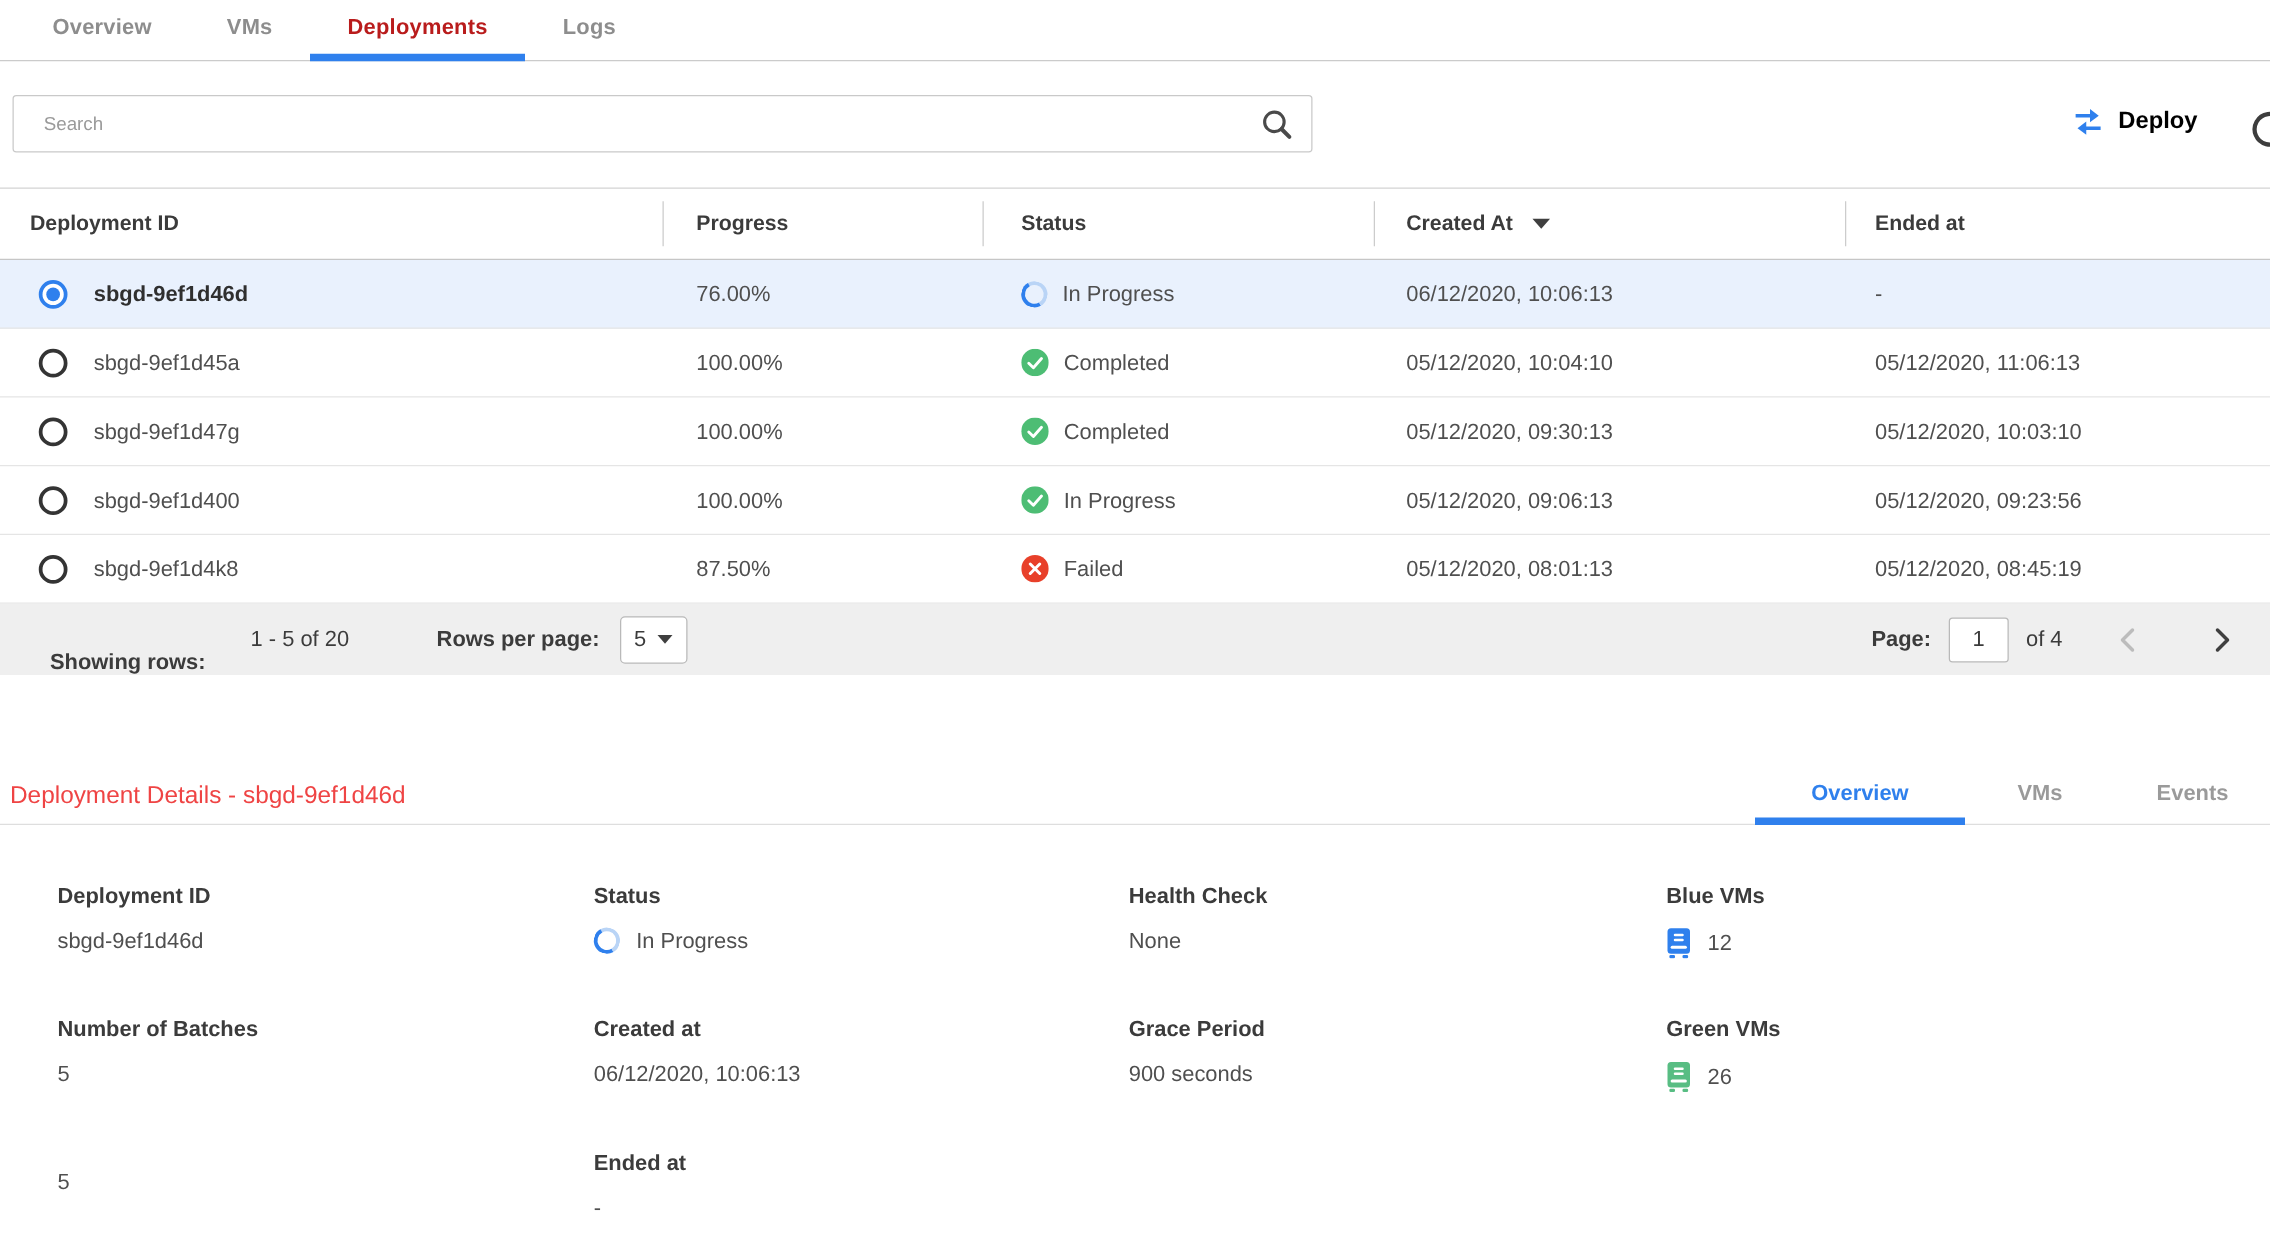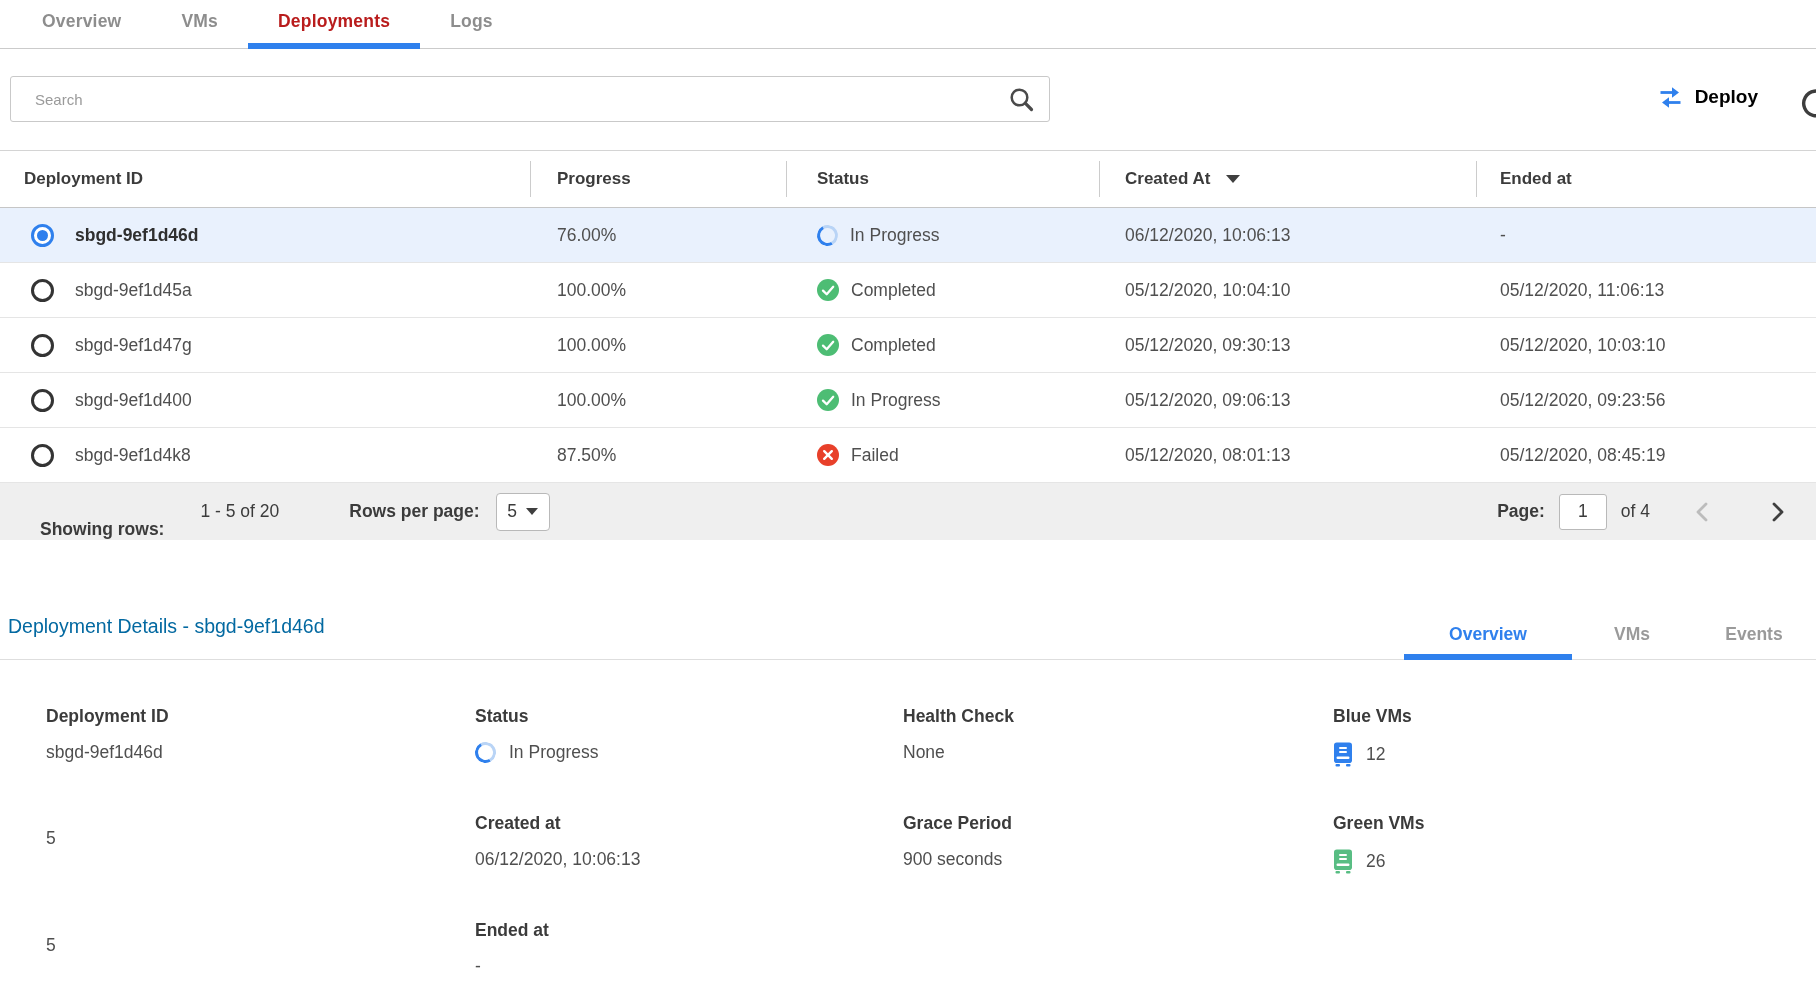--- a/index.html
+++ b/index.html
@@ -143,22 +143,22 @@
     text-align: center; font-family: inherit; font-size: 17.5px; color: #3b3b3b;
     outline: none;
   }
   .pg-chevron { display: flex; align-items: center; cursor: pointer; }
   .pg-prev { margin-left: 44px; }
   .pg-next { margin-left: 60px; }
 
   
   .details-header { position: relative; height: 119px; border-bottom: 1px solid #dedede; }
   .details-title {
-    position: absolute; left: 8px; bottom: 21px;
-    font-size: 19.5px; color: #0369a1;
+    position: absolute; left: 8px; bottom: 11px;
+    font-size: 19.5px; color: #ef4444;
   }
   .details-tabs { position: absolute; right: 0; bottom: -1px; display: flex; }
   .dtab {
     height: 45px; box-sizing: border-box;
     display: flex; align-items: center; justify-content: center;
     border-bottom: 6px solid transparent;
     font-size: 17.5px; font-weight: 700; color: #9a9a9a; cursor: pointer;
   }
   .dtab.w1 { width: 168px; } .dtab.w2 { width: 120px; } .dtab.w3 { width: 124px; }
   .dtab.active { color: #2f80ed; border-bottom-color: #2f80ed; }
@@ -385,20 +385,21 @@
           <rect x="6" y="9" width="8" height="2" rx="1" fill="#fff"></rect>
           <rect x="3.5" y="14.5" width="13" height="2.4" rx="1.2" fill="#fff"></rect>
           <rect x="2.5" y="22" width="4.5" height="2.6" rx="1" fill="#2f80ed"></rect>
           <rect x="13" y="22" width="4.5" height="2.6" rx="1" fill="#2f80ed"></rect>
         </svg>
         <span>12</span>
       </div>
     </div>
 
     <div class="field">
+      <div class="flabel">Number of Batches</div>
       <div class="fvalue">
           <span>5</span>
         </div>
     </div>
 
     <div class="field">
       <div class="flabel">Created at</div>
       <div class="fvalue">
           <span>06/12/2020, 10:06:13</span>
         </div>

